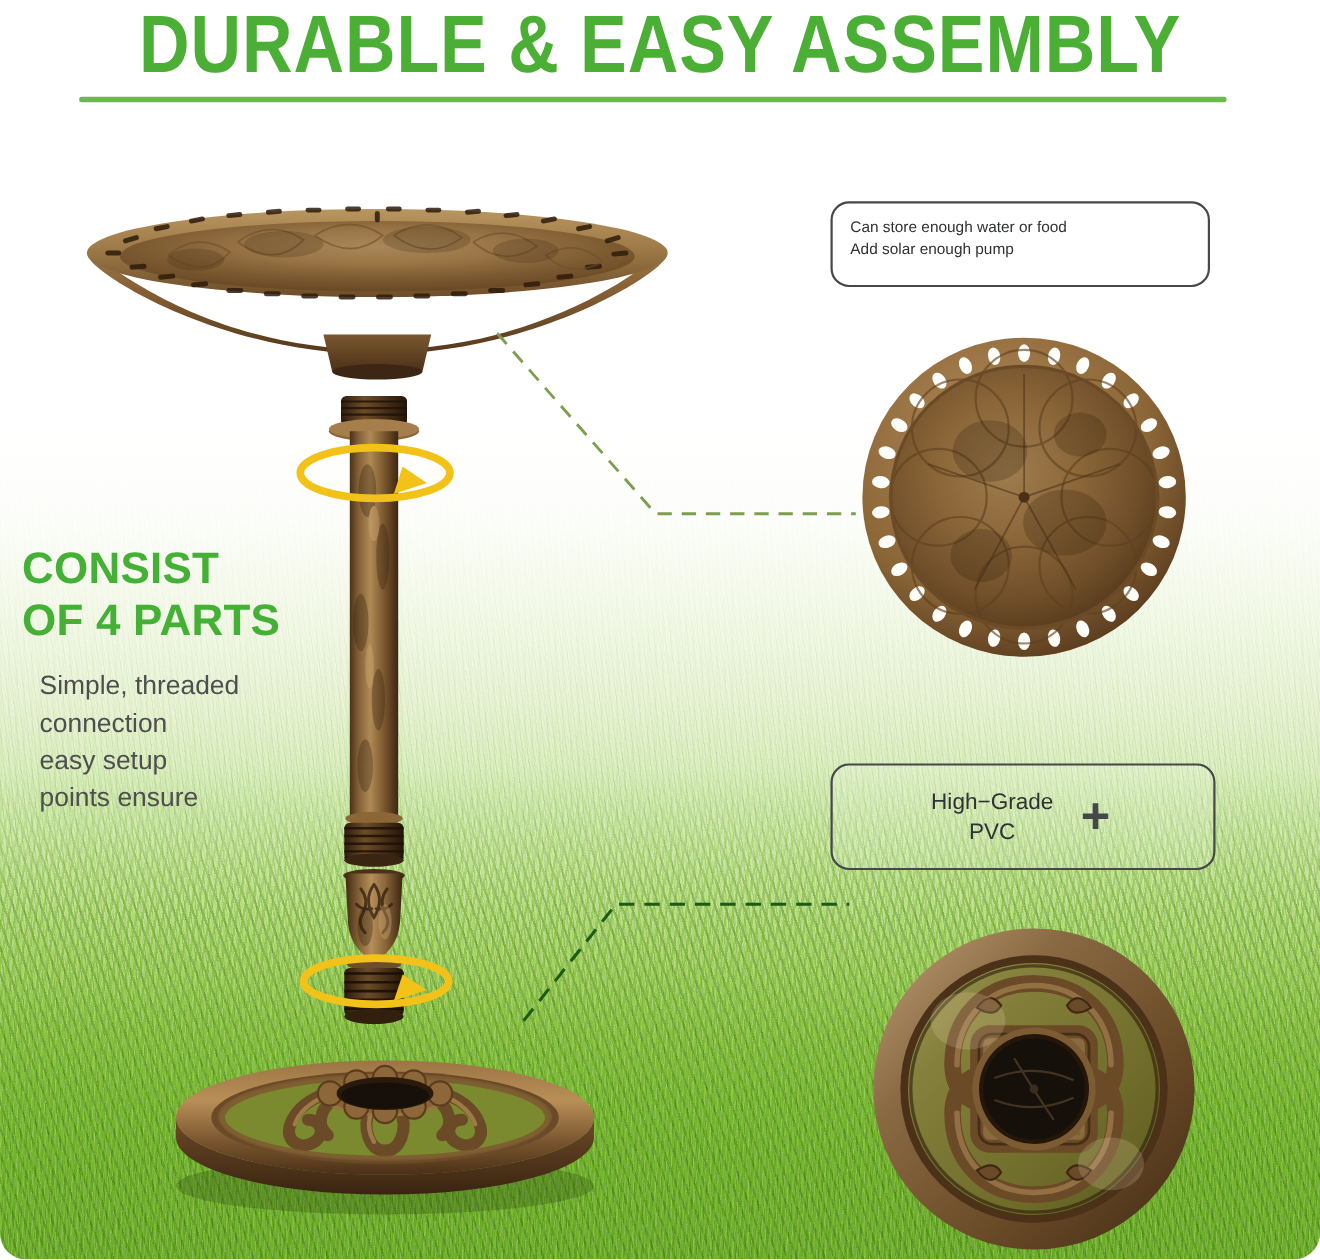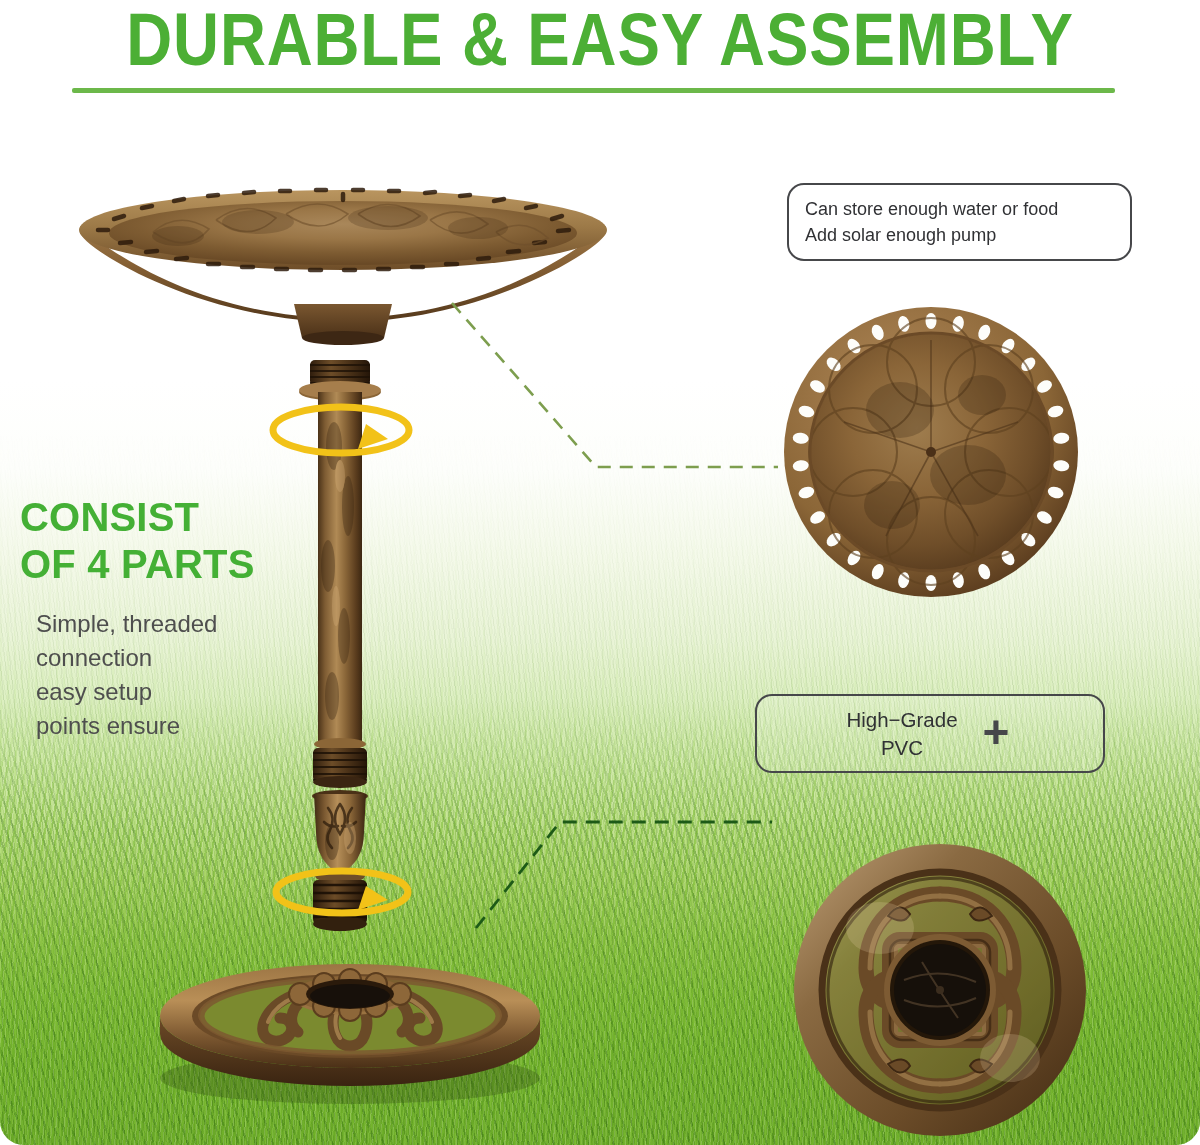--- a/index.html
+++ b/index.html
@@ -78,24 +78,24 @@
 
   
   .callout {
     position: absolute; border: 2px solid #46474a; border-radius: 17px;
     color: #303134;
   }
   .callout-water {
     left: 755px; top: 183px; width: 345px; height: 78px;
     background: rgba(255,255,255,.92);
     padding: 12px 0 0 16px;
-    font-size: 18px; line-height: 1.42; margin-left: 32px;
+    font-size: 14px; line-height: 1.42;
   }
   .callout-material {
-    left: 755px; top: 694px; width: 350px; height: 79px;
+    left: 755px; top: 694px; width: 350px; height: 97px;
     background: rgba(255,255,255,.16);
     display: flex; align-items: center; justify-content: center;
   }
   .mat-col {
     width: 132px; text-align: center; font-size: 20.5px; line-height: 1.34;
     color: #303134; font-weight: 500;
   }
   .mat-plus {
     width: 56px; display: flex; align-items: center; justify-content: center;
     font-size: 46px; font-weight: 700; color: #46474a; line-height: 1;

